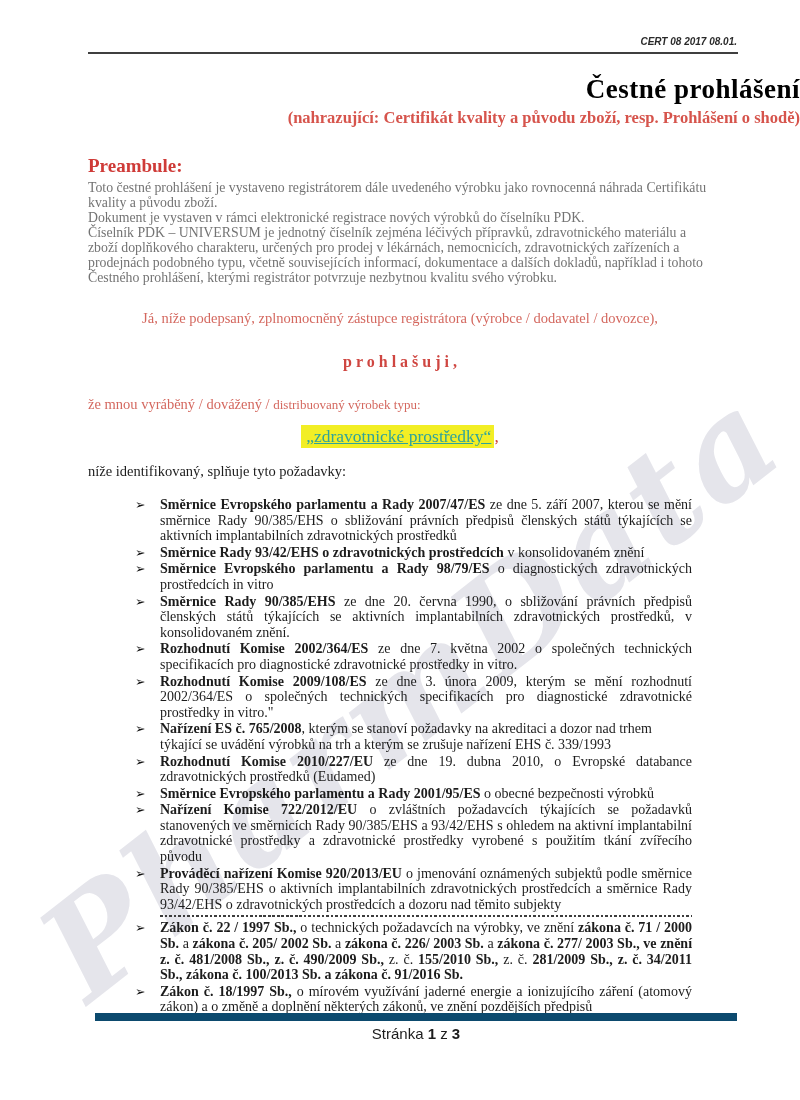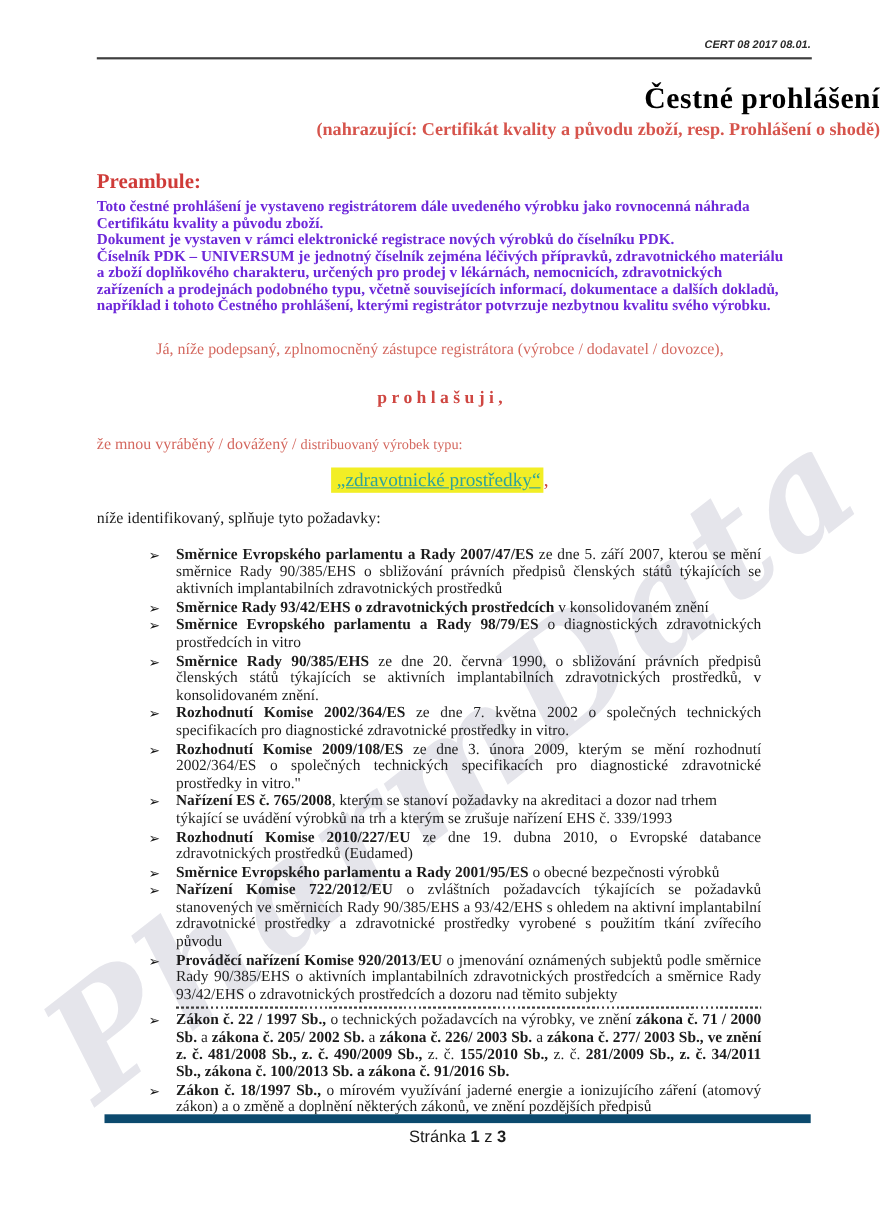--- a/index.html
+++ b/index.html
@@ -42,21 +42,21 @@
     text-align:right;margin-top:3px;
     font-size:16.5px;font-weight:bold;color:#d6544c;
   }
   .pre-head{
     margin:27px 88px 0 88px;
     font-size:19px;font-weight:bold;color:#cf3b38;
   }
   .pre-body{margin:3px 83px 0 88px;}
   .pre-body p{
     margin:0;font-size:13.8px;line-height:15px;
-    font-weight:bold;color:#6d28d9;
+    font-weight:normal;color:#737373;
   }
   .intro{
     text-align:center;margin-top:25px;
     font-size:14.5px;color:#d4685f;
   }
   .verb{
     text-align:center;margin-top:26px;
     font-size:16px;font-weight:bold;color:#cf4641;
   }
   .ptype-line{margin:25px 88px 0 88px;font-size:14.5px;color:#d4685f;}

